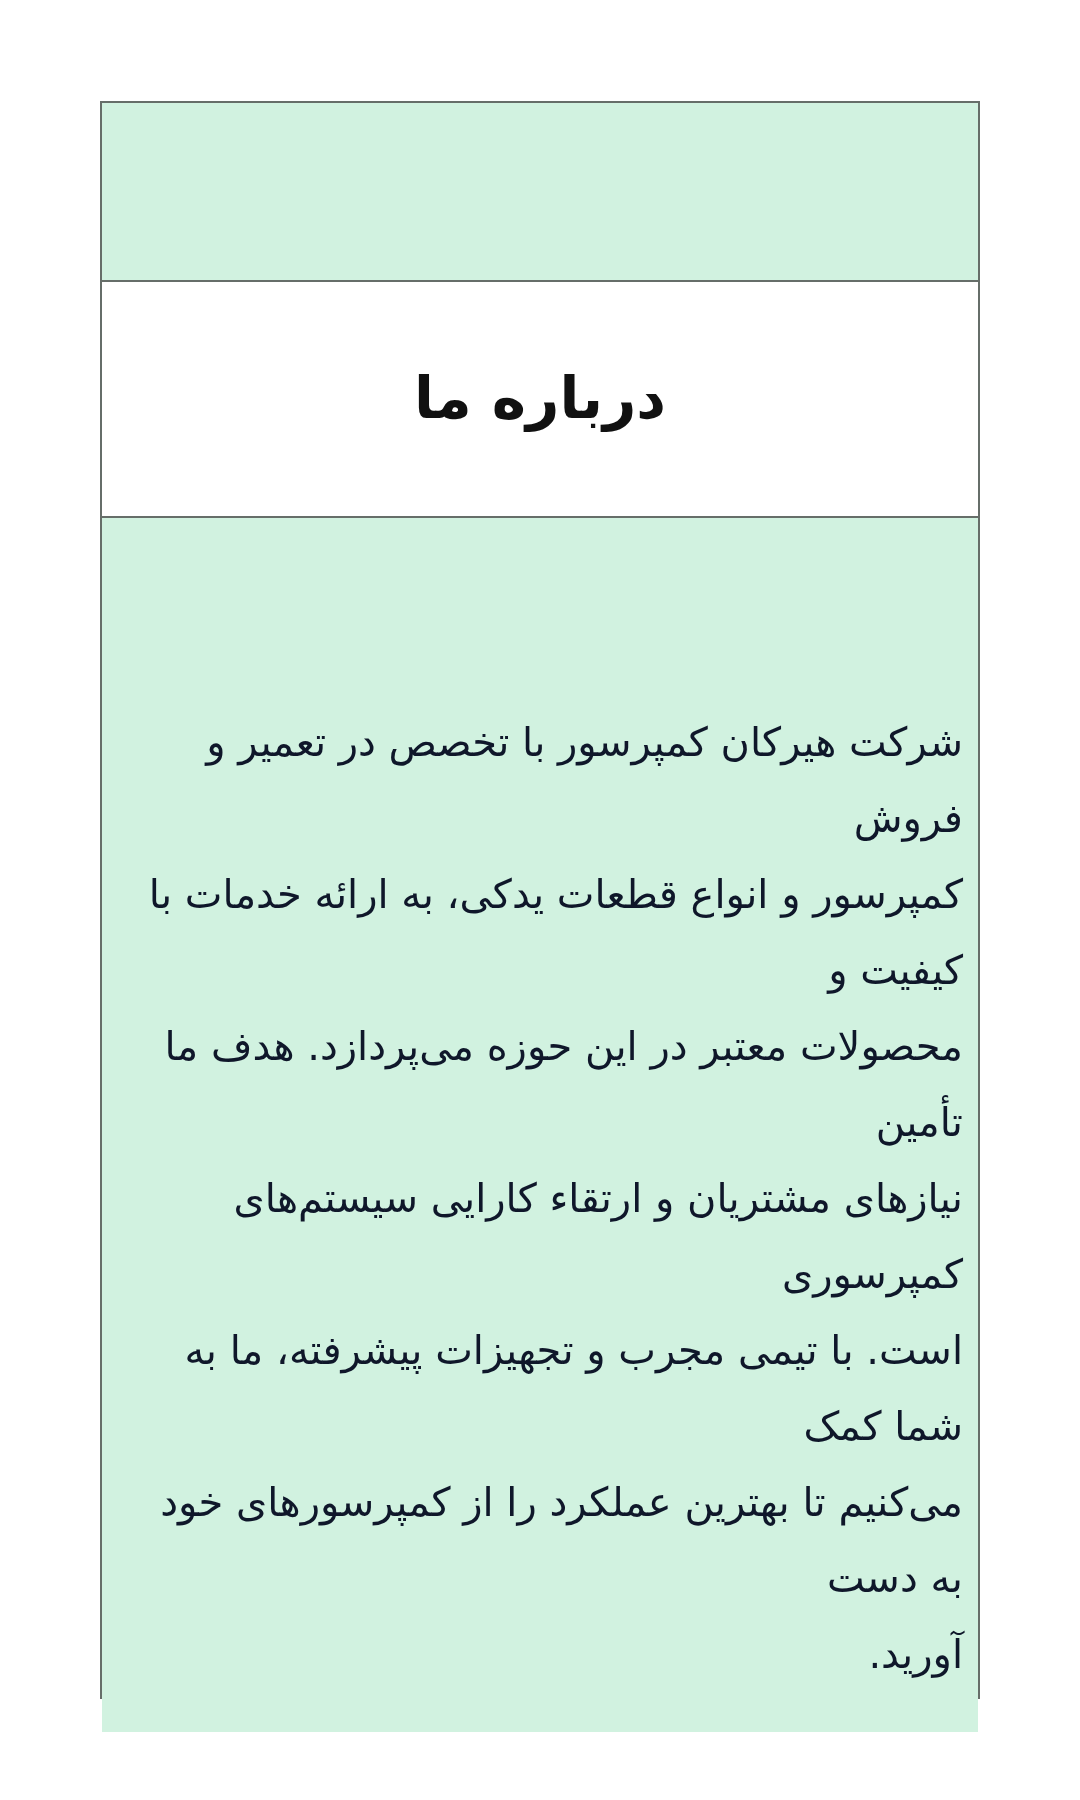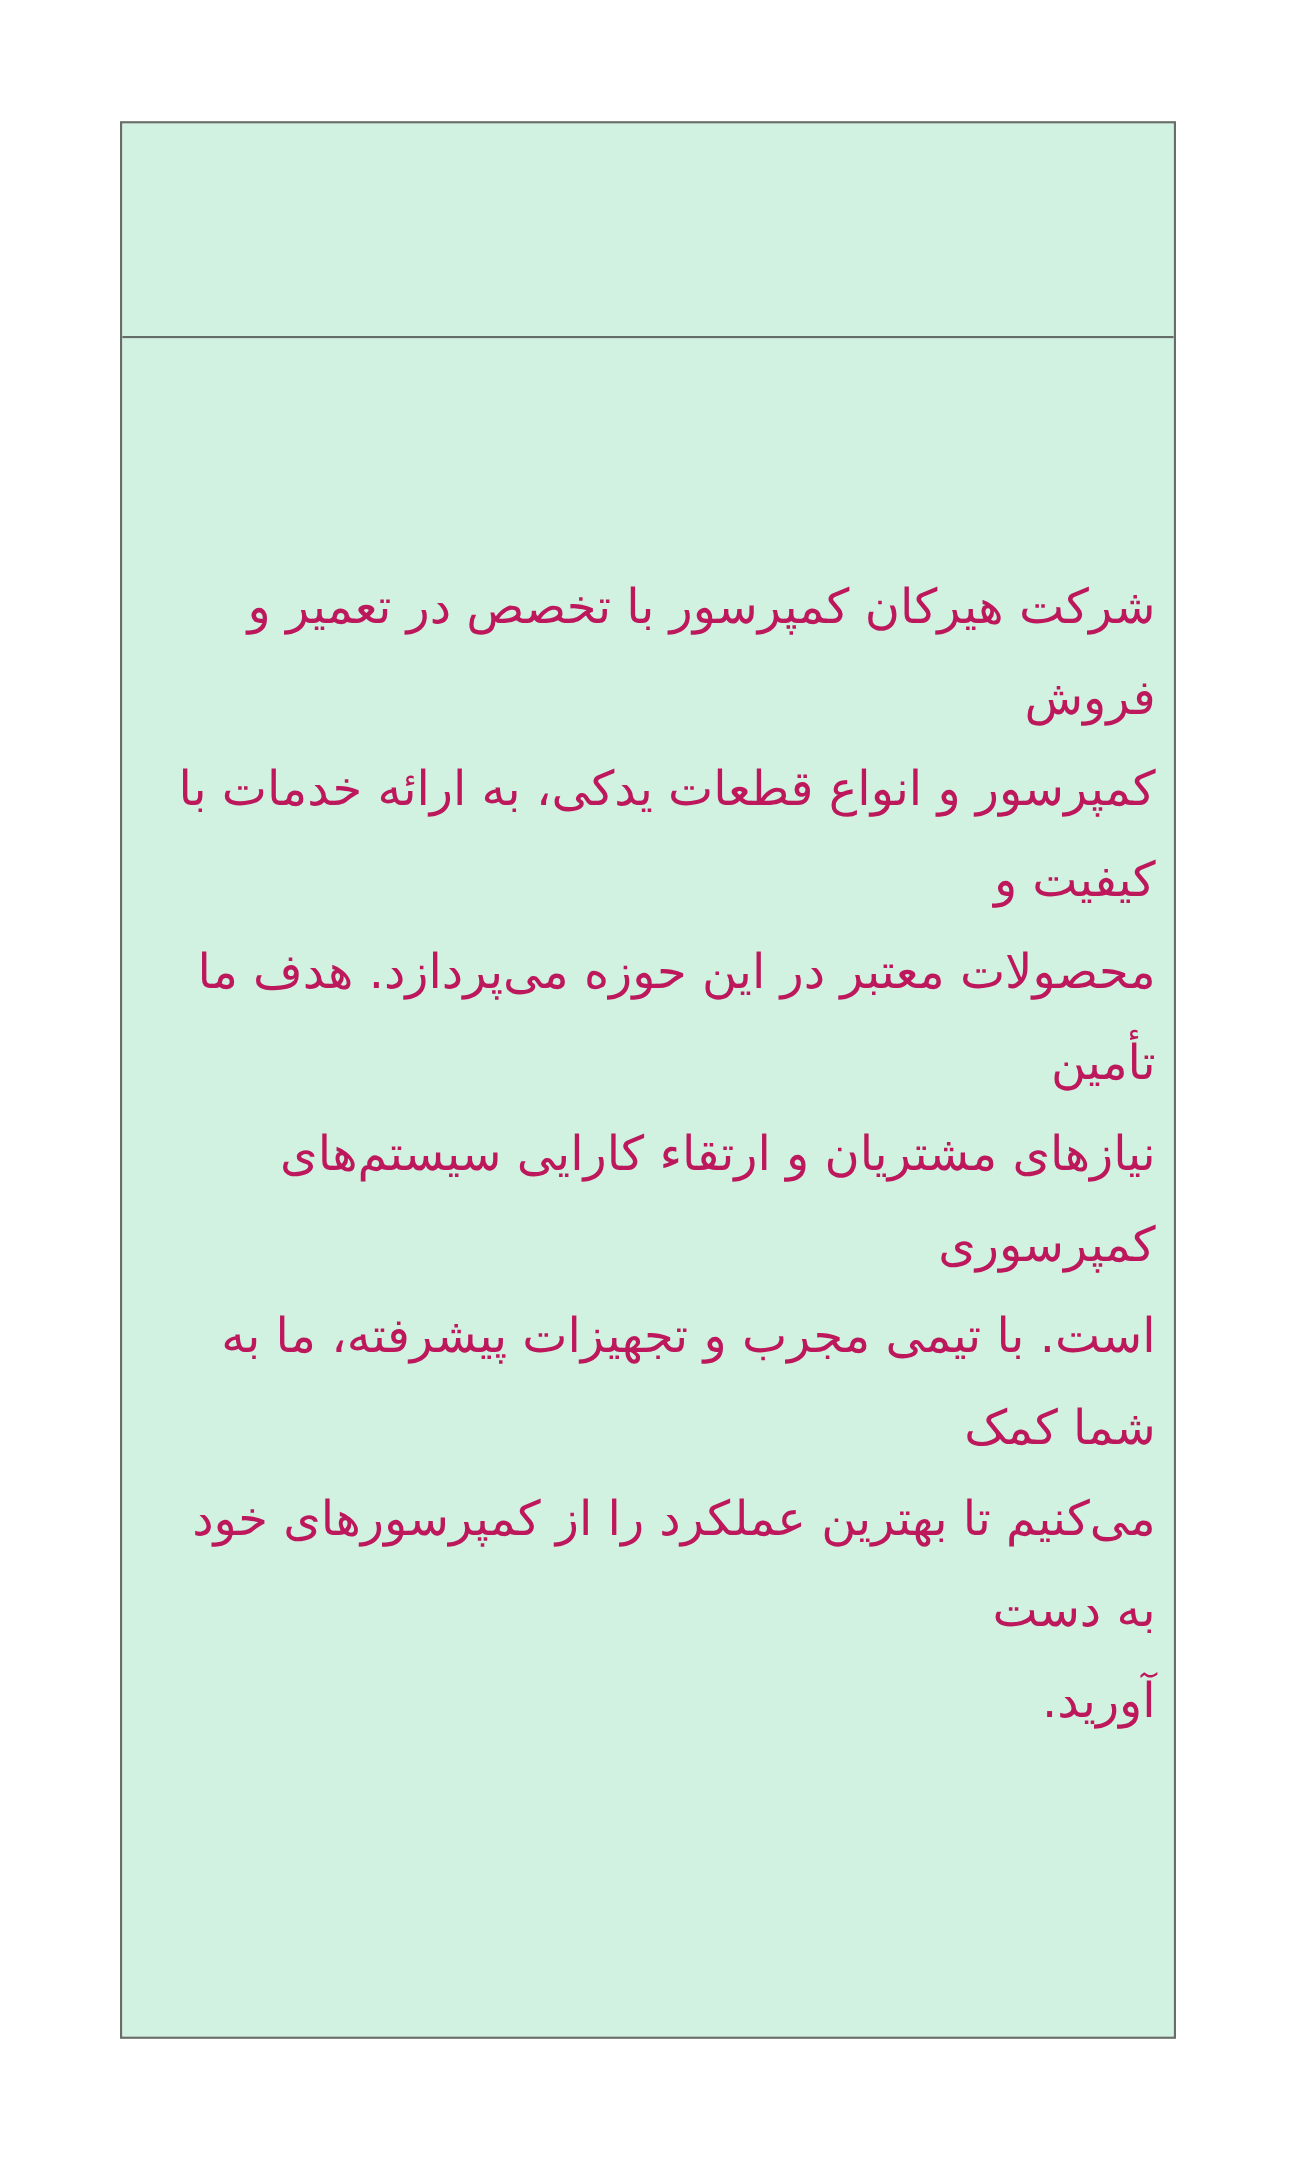--- a/index.html
+++ b/index.html
@@ -55,28 +55,31 @@
     box-sizing: border-box;
     padding: 146px 15px 0 15px;
   }
   .about-text {
     direction: rtl;
     unicode-bidi: plaintext;
     text-align: right;
     white-space: pre-line;
     font-size: 40px;
     line-height: 76px;
-    color: #be185d;
+    color: #0f172a;
   }
 </style>
 </head>
 <body>
 
 <div class="about-card">
   <div class="hero-banner"></div>
+  <div class="title-section">
+    <h1 class="page-title">درباره ما</h1>
+  </div>
   <div class="body-section">
     <p class="about-text">شرکت هیرکان کمپرسور با تخصص در تعمیر و فروش
 کمپرسور و انواع قطعات یدکی، به ارائه خدمات با کیفیت و
 محصولات معتبر در این حوزه می‌پردازد. هدف ما تأمین
 نیازهای مشتریان و ارتقاء کارایی سیستم‌های کمپرسوری
 است. با تیمی مجرب و تجهیزات پیشرفته، ما به شما کمک
 می‌کنیم تا بهترین عملکرد را از کمپرسورهای خود به دست
 آورید.</p>
   </div>
 </div>

